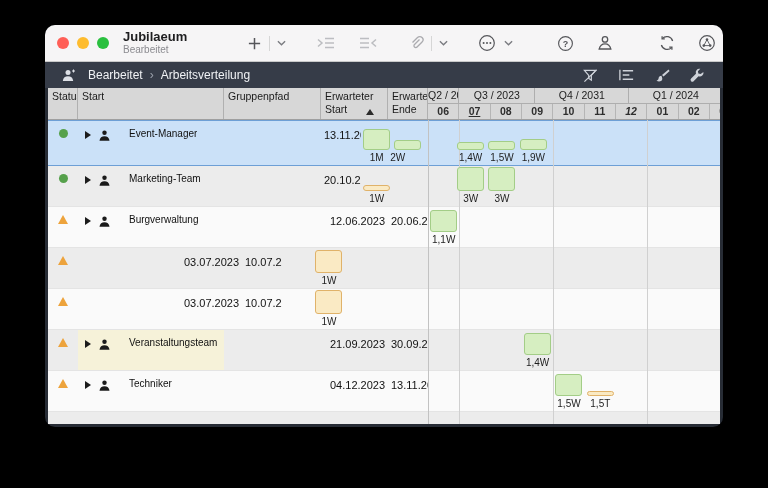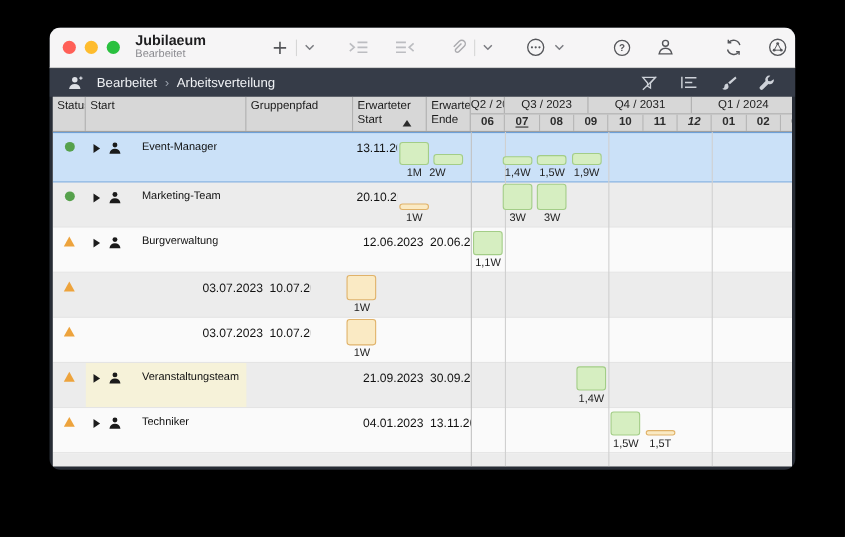--- a/index.html
+++ b/index.html
@@ -410,21 +410,21 @@
               </div>
               <div class="cell c-titel">
                 <div class="caret"></div>
                 <div class="rowperson"><svg width="13" height="13" viewBox="0 0 14 14">
                     <circle cx="7" cy="4.1" r="2.4" fill="#1b1b1b"></circle>
                     <path d="M1.6 12.6c.5-3.4 2.4-4.9 5.4-4.9s4.9 1.5 5.4 4.9z" fill="#1b1b1b"></path>
                   </svg></div>
                 <div class="rowtitle">Techniker</div>
               </div>
               <div class="cell c-gruppe"></div>
-              <div class="cell c-start">04.01.2023</div>
+              <div class="cell c-start">04.12.2023</div>
               <div class="cell c-ende">13.11.2023</div>
               <div class="cell c-time" style="flex: 1 1 0%;">
                 <div class="bar green" style="left: 127.32px; height: 22px; width: 27px;"></div>
                 <div class="barlabel" style="left: 125.32px; width: 31.33px;">1,5W</div>
                 <div class="bar orange" style="left: 158.65px; height: 5px; width: 27px;"></div>
                 <div class="barlabel" style="left: 156.65px; width: 31.33px;">1,5T</div>
               </div>
             </div>
           </div>
         <div class="strip"></div>

